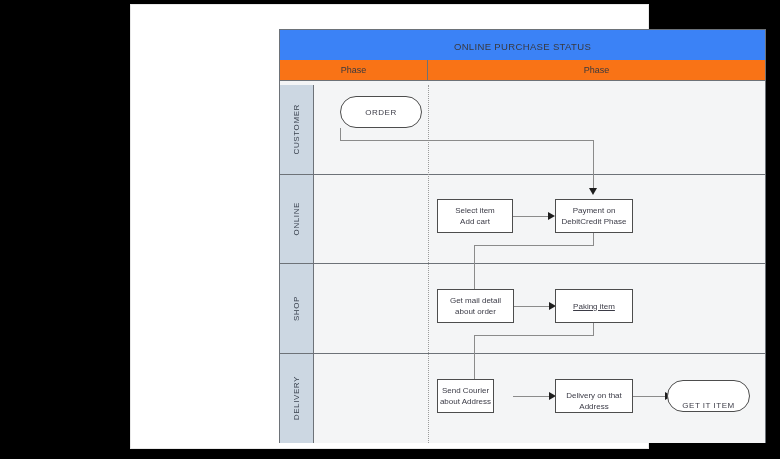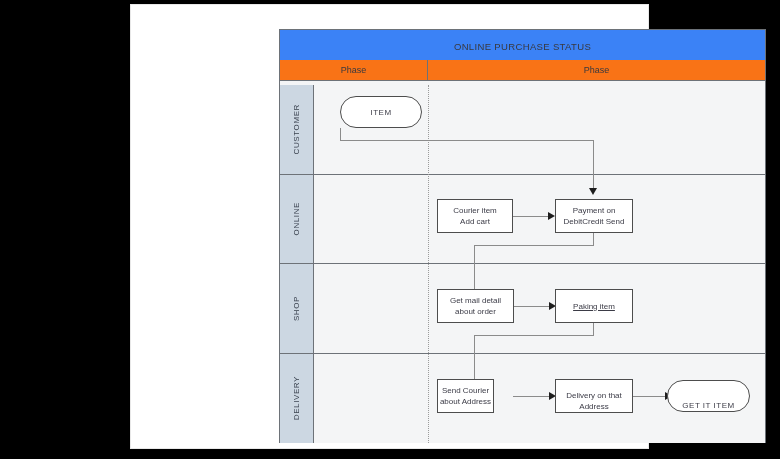--- a/index.html
+++ b/index.html
@@ -272,31 +272,31 @@
       <div class="vline" style="left:194px; top:305px; height:50px;"></div>
       <div class="arrow-down" style="left:190px; top:353px;"></div>
 
       <div class="hline" style="left:233px; top:366px; width:37px;"></div>
       <div class="arrow-right" style="left:269px; top:362px;"></div>
 
       <div class="hline" style="left:352px; top:366px; width:34px;"></div>
       <div class="arrow-right" style="left:385px; top:362px;"></div>
 
       <div class="node pill" style="left:60px; top:66px; width:82px; height:32px;">
-        <span>ITEM</span>
+        <span>ORDER</span>
       </div>
 
       <div class="node" style="left:157px; top:169px; width:76px; height:34px;">
-        <span style="white-space:pre-line;">Courier item
+        <span style="white-space:pre-line;">Select item
 Add cart</span>
       </div>
 
       <div class="node" style="left:275px; top:169px; width:78px; height:34px;">
         <span style="white-space:pre-line;">Payment on
-DebitCredit Send</span>
+DebitCredit Phase</span>
       </div>
 
       <div class="node" style="left:157px; top:259px; width:77px; height:34px;">
         <span style="white-space:pre-line;">Get mail detail
 about order</span>
       </div>
 
       <div class="node" style="left:275px; top:259px; width:78px; height:34px;">
         <span style="white-space:pre-line;text-decoration:underline;">Paking item</span>
       </div>

